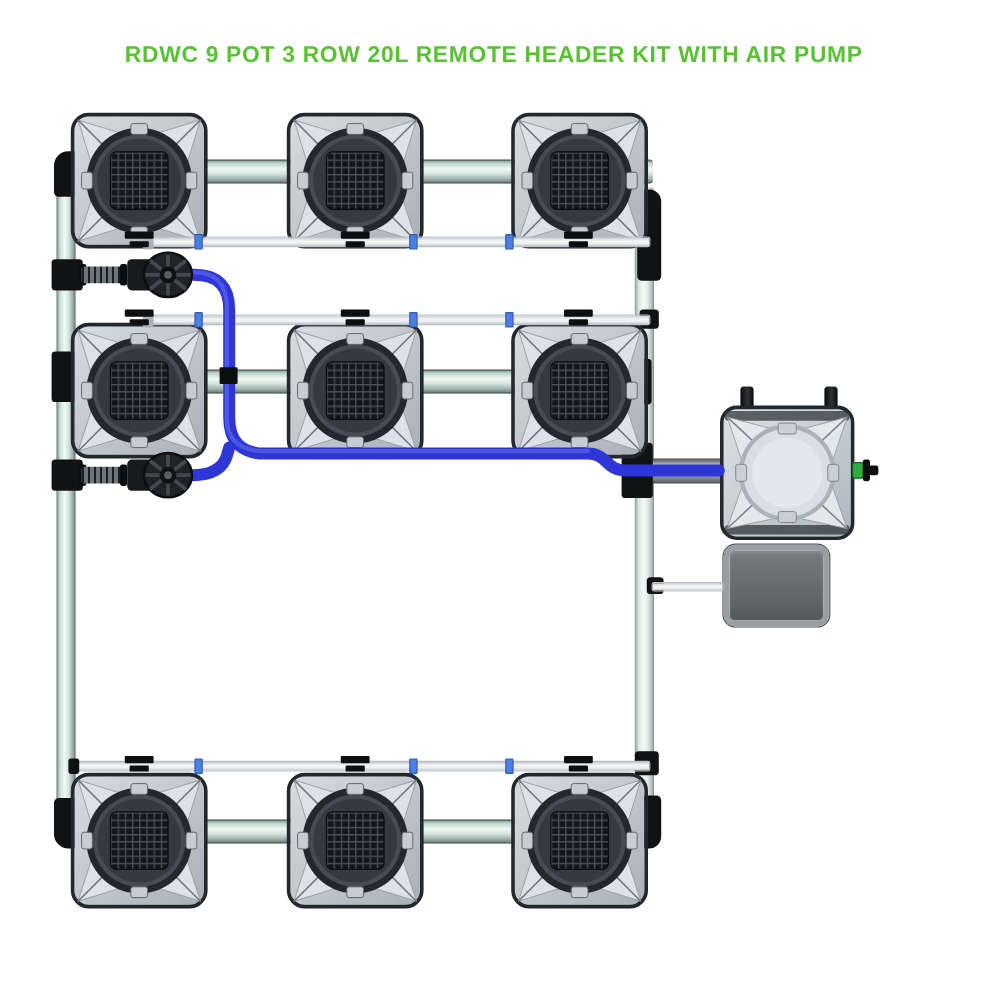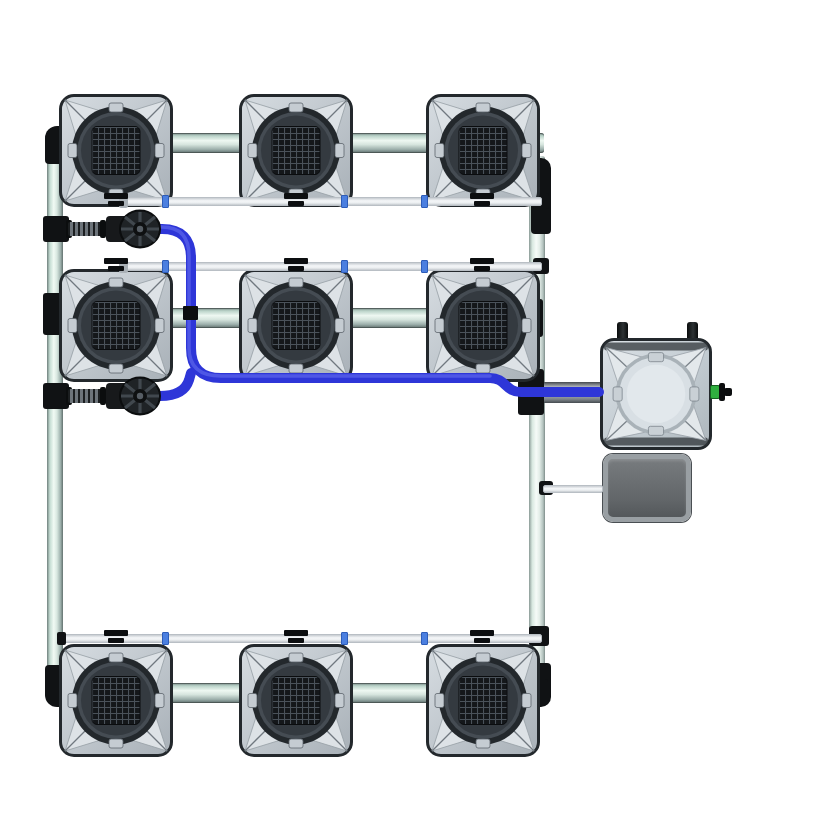--- a/index.html
+++ b/index.html
@@ -47,20 +47,21 @@
 
   <svg width="0" height="0" style="position:absolute" aria-hidden="true">
     <defs>
       <pattern id="meshPat" width="6" height="6" patternUnits="userSpaceOnUse">
         <rect width="6" height="6" fill="#14171a"></rect>
         <path d="M0 .5H6M.5 0V6" stroke="#4a525a" stroke-width="1.1"></path>
       </pattern>
     </defs>
   </svg>
 
+  <div id="title">RDWC 9 POT 3 ROW 20L REMOTE HEADER KIT WITH AIR PUMP</div>
 
   <div id="built">
       <div class="abs gpipe-h" style="left: 56px; top: 133px; width: 488px; height: 20px; box-shadow: rgb(85, 97, 95) 0px 1px 0px inset, rgb(76, 88, 86) 0px -1px 0px inset;"></div>
       <div class="abs gpipe-h" style="left: 50px; top: 308px; width: 492px; height: 20px; box-shadow: rgb(85, 97, 95) 0px 1px 0px inset, rgb(76, 88, 86) 0px -1px 0px inset;"></div>
       <div class="abs gpipe-h" style="left: 52px; top: 683px; width: 492px; height: 20px; box-shadow: rgb(85, 97, 95) 0px 1px 0px inset, rgb(76, 88, 86) 0px -1px 0px inset;"></div>
       <div class="abs gpipe-v" style="left: 47px; top: 140px; width: 16px; height: 562px;"></div>
       <div class="abs gpipe-v vpipe-r" style="left: 529px; top: 156px; width: 16px; height: 546px;"></div>
       <div class="abs graypipe" style="left: 542px; top: 382px; width: 60px; height: 21px;"></div>
       <div class="abs wpipe" style="left: 543px; top: 485px; width: 60px; height: 8px;"></div>
       <div class="abs fit" style="left: 45px; top: 126px; width: 30px; height: 38px; border-radius: 12px 4px 4px;"></div>

